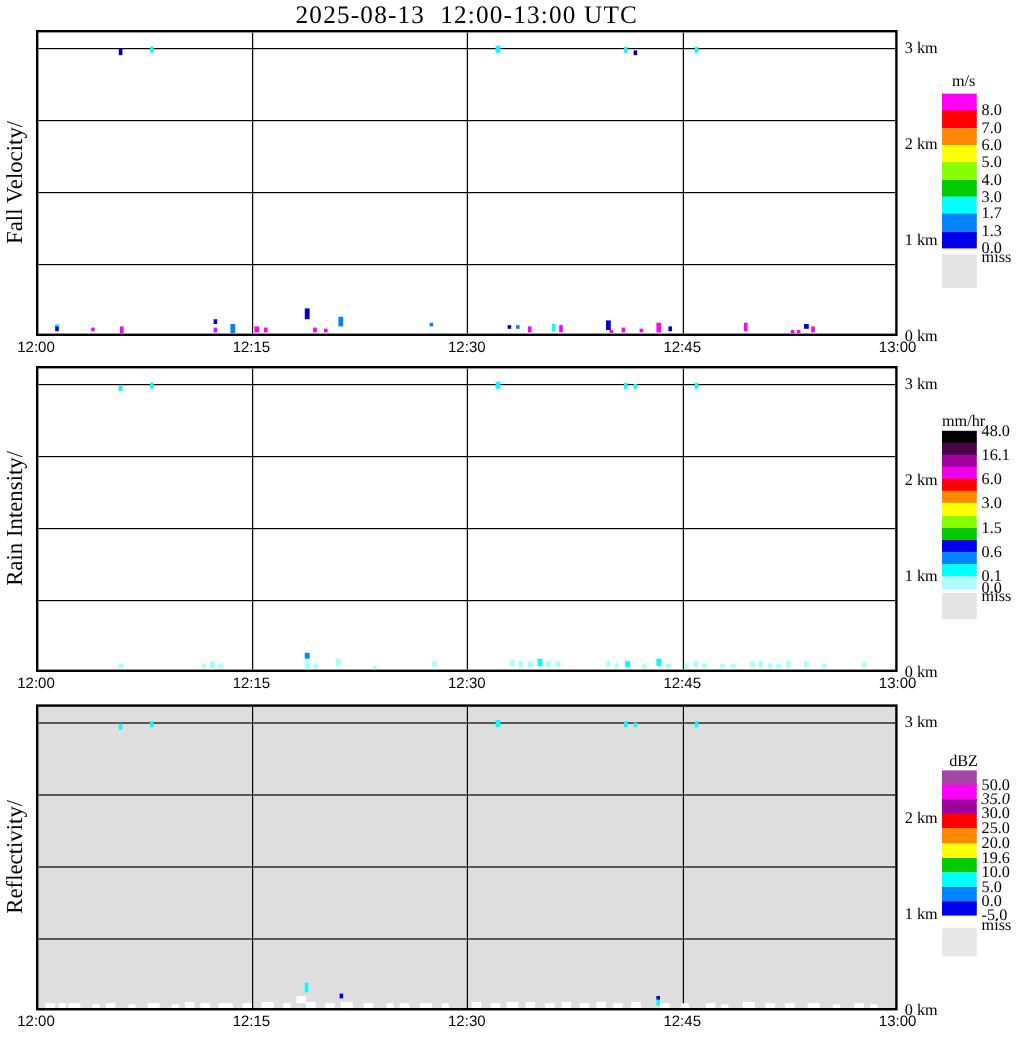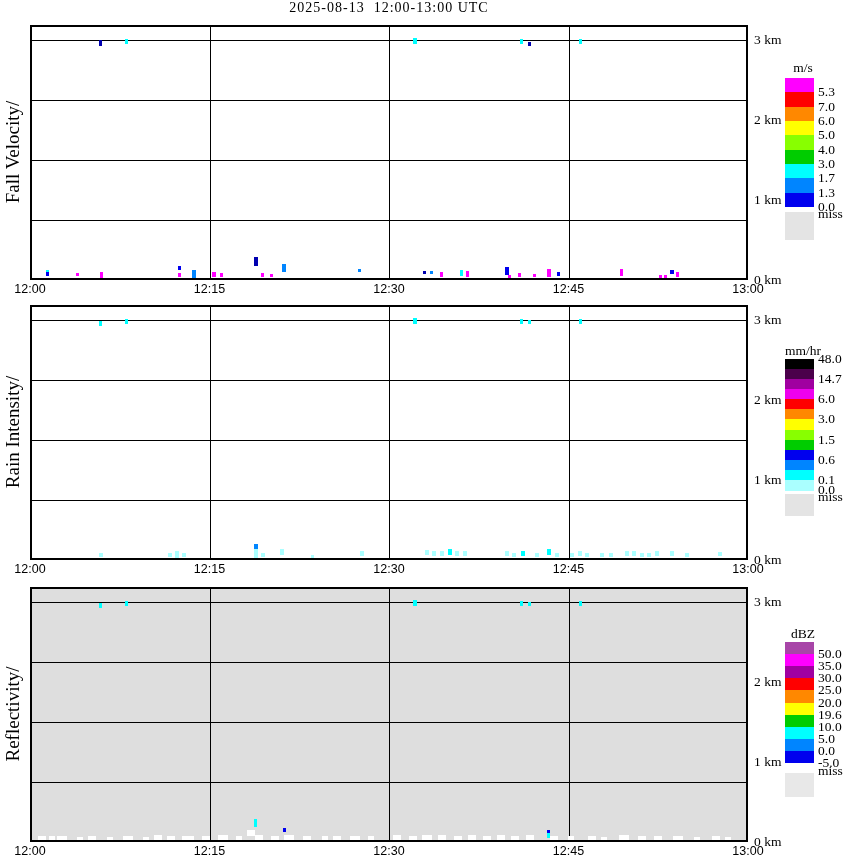--- a/index.html
+++ b/index.html
@@ -1,19 +1,19 @@
 <!DOCTYPE html>
 <html><head>
 <meta charset="utf-8">
 <style>
   html,body{margin:0;padding:0;background:#ffffff;}
   .stage{position:relative;width:850px;height:868px;background:#ffffff;
          font-family:"Liberation Serif",serif;color:#000;overflow:hidden;}
   .title{position:absolute;left:30px;top:0px;width:718px;text-align:center;
-         font-size:14px;letter-spacing:1px;white-space:pre;}
+         font-size:21px;letter-spacing:1px;white-space:pre;}
   .panel{position:absolute;left:30px;width:718px;height:255px;
          border:2px solid #000;box-sizing:border-box;overflow:hidden;}
   .gridline-h{position:absolute;left:0;width:100%;height:1px;background:#000;}
   .gridline-v{position:absolute;top:0;height:100%;width:1px;background:#000;}
   .mark{position:absolute;}
   .ylabel{position:absolute;white-space:nowrap;font-size:19px;
           transform:translate(-50%,-50%) rotate(-90deg);}
   .time-label{position:absolute;font-family:"Liberation Sans",sans-serif;
           font-size:12.5px;transform:translateX(-50%);white-space:nowrap;}
   .km-label{position:absolute;left:754px;font-size:13.5px;white-space:nowrap;
@@ -90,21 +90,21 @@
     <div class="leg-title" style="left: 803px; top: 68px;">m/s</div>
     <div class="leg-cell" style="top: 78px; height: 14.83px; background: rgb(255, 0, 255);"></div>
     <div class="leg-cell" style="top: 92.33px; height: 14.83px; background: rgb(255, 0, 0);"></div>
     <div class="leg-cell" style="top: 106.66px; height: 14.83px; background: rgb(255, 136, 0);"></div>
     <div class="leg-cell" style="top: 120.99px; height: 14.83px; background: rgb(255, 255, 0);"></div>
     <div class="leg-cell" style="top: 135.32px; height: 14.83px; background: rgb(136, 255, 0);"></div>
     <div class="leg-cell" style="top: 149.65px; height: 14.83px; background: rgb(0, 204, 0);"></div>
     <div class="leg-cell" style="top: 163.98px; height: 14.83px; background: rgb(0, 255, 255);"></div>
     <div class="leg-cell" style="top: 178.31px; height: 14.83px; background: rgb(0, 133, 255);"></div>
     <div class="leg-cell" style="top: 192.64px; height: 14.83px; background: rgb(0, 0, 238);"></div>
-    <div class="leg-label" style="top: 92.33px;">5.3</div>
+    <div class="leg-label" style="top: 92.33px;">8.0</div>
     <div class="leg-label" style="top: 106.66px;">7.0</div>
     <div class="leg-label" style="top: 120.99px;">6.0</div>
     <div class="leg-label" style="top: 135.32px;">5.0</div>
     <div class="leg-label" style="top: 149.65px;">4.0</div>
     <div class="leg-label" style="top: 163.98px;">3.0</div>
     <div class="leg-label" style="top: 178.31px;">1.7</div>
     <div class="leg-label" style="top: 192.64px;">1.3</div>
     <div class="leg-label" style="top: 206.97px;">0.0</div>
     <div class="leg-cell" style="top: 212px; height: 28px; background: rgb(228, 228, 228);"></div>
     <div class="leg-label" style="top: 214px;">miss</div>
@@ -175,21 +175,21 @@
     <div class="leg-cell" style="top: 399.32px; height: 10.58px; background: rgb(255, 0, 0);"></div>
     <div class="leg-cell" style="top: 409.4px; height: 10.58px; background: rgb(255, 136, 0);"></div>
     <div class="leg-cell" style="top: 419.48px; height: 10.58px; background: rgb(255, 255, 0);"></div>
     <div class="leg-cell" style="top: 429.56px; height: 10.58px; background: rgb(136, 255, 0);"></div>
     <div class="leg-cell" style="top: 439.64px; height: 10.58px; background: rgb(0, 204, 0);"></div>
     <div class="leg-cell" style="top: 449.72px; height: 10.58px; background: rgb(0, 0, 238);"></div>
     <div class="leg-cell" style="top: 459.8px; height: 10.58px; background: rgb(0, 133, 255);"></div>
     <div class="leg-cell" style="top: 469.88px; height: 10.58px; background: rgb(0, 255, 255);"></div>
     <div class="leg-cell" style="top: 479.96px; height: 10.58px; background: rgb(170, 255, 255);"></div>
     <div class="leg-label" style="top: 359px; font-family: Liberation Serif, serif;">48.0</div>
-    <div class="leg-label" style="top: 379.16px;">14.7</div>
+    <div class="leg-label" style="top: 379.16px;">16.1</div>
     <div class="leg-label" style="top: 399.32px;">6.0</div>
     <div class="leg-label" style="top: 419.48px;">3.0</div>
     <div class="leg-label" style="top: 439.64px;">1.5</div>
     <div class="leg-label" style="top: 459.8px;">0.6</div>
     <div class="leg-label" style="top: 479.96px;">0.1</div>
     <div class="leg-label" style="top: 490.04px;">0.0</div>
     <div class="leg-cell" style="top: 494px; height: 22px; background: rgb(228, 228, 228);"></div>
     <div class="leg-label" style="top: 497px;">miss</div>
     <div class="panel" style="top: 587px; background: rgb(222, 222, 222);">
       <div class="gridline-h" style="top: 13px;"></div>
@@ -268,21 +268,21 @@
     <div class="leg-cell" style="top: 654.1px; height: 12.6px; background: rgb(255, 0, 255);"></div>
     <div class="leg-cell" style="top: 666.2px; height: 12.6px; background: rgb(160, 0, 160);"></div>
     <div class="leg-cell" style="top: 678.3px; height: 12.6px; background: rgb(255, 0, 0);"></div>
     <div class="leg-cell" style="top: 690.4px; height: 12.6px; background: rgb(255, 136, 0);"></div>
     <div class="leg-cell" style="top: 702.5px; height: 12.6px; background: rgb(255, 255, 0);"></div>
     <div class="leg-cell" style="top: 714.6px; height: 12.6px; background: rgb(0, 204, 0);"></div>
     <div class="leg-cell" style="top: 726.7px; height: 12.6px; background: rgb(0, 255, 255);"></div>
     <div class="leg-cell" style="top: 738.8px; height: 12.6px; background: rgb(0, 133, 255);"></div>
     <div class="leg-cell" style="top: 750.9px; height: 12.6px; background: rgb(0, 0, 238);"></div>
     <div class="leg-label" style="top: 654.1px;">50.0</div>
-    <div class="leg-label" style="top: 666.2px;">35.0</div>
+    <div class="leg-label" style="top: 666.2px; font-style: italic;">35.0</div>
     <div class="leg-label" style="top: 678.3px;">30.0</div>
     <div class="leg-label" style="top: 690.4px;">25.0</div>
     <div class="leg-label" style="top: 702.5px;">20.0</div>
     <div class="leg-label" style="top: 714.6px;">19.6</div>
     <div class="leg-label" style="top: 726.7px;">10.0</div>
     <div class="leg-label" style="top: 738.8px;">5.0</div>
     <div class="leg-label" style="top: 750.9px;">0.0</div>
     <div class="leg-label" style="top: 763px;">-5.0</div>
     <div class="leg-cell" style="top: 773px; height: 24px; background: rgb(232, 232, 232);"></div>
     <div class="leg-label" style="top: 771px;">miss</div>

